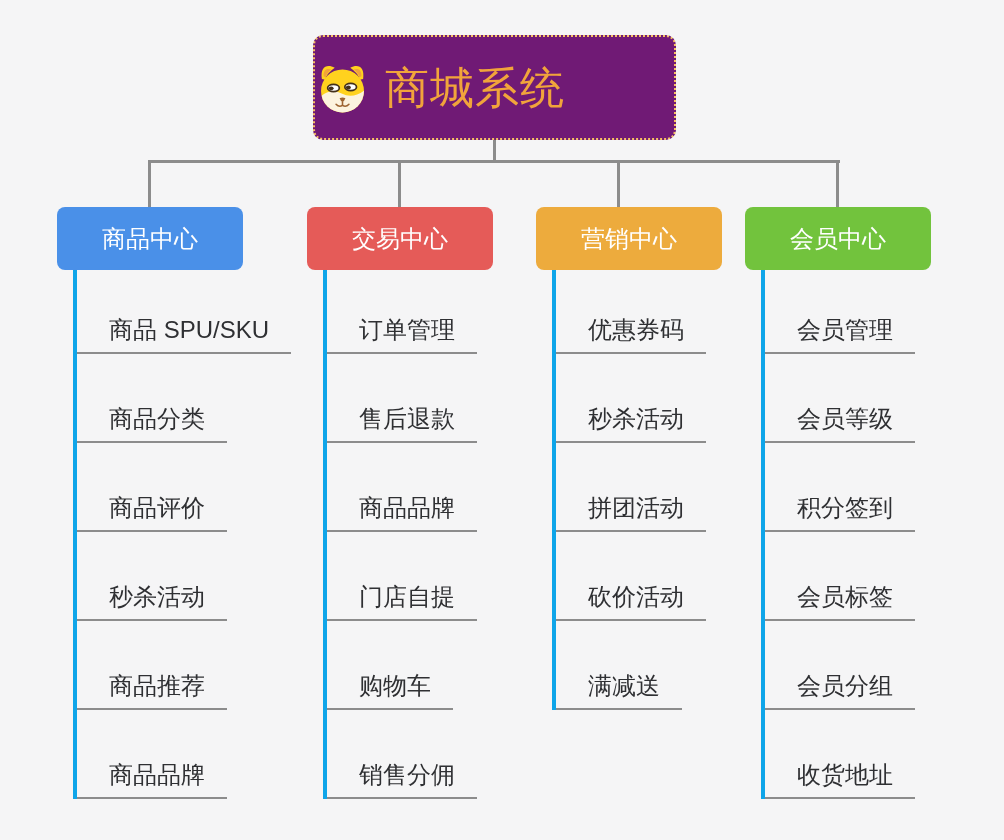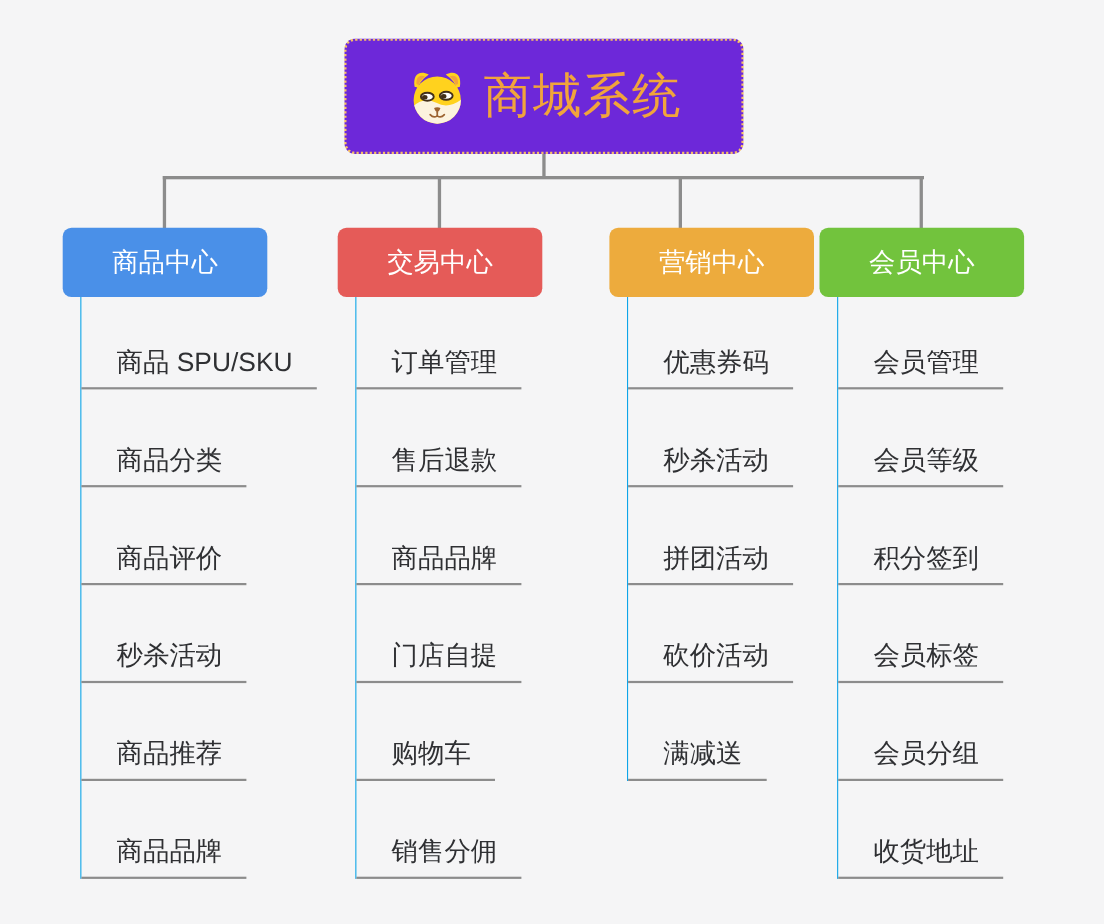--- a/index.html
+++ b/index.html
@@ -8,52 +8,52 @@
     background:#f5f5f6;
     font-family:"Liberation Sans","DejaVu Sans",sans-serif;
     position:relative;
     overflow:hidden;
   }
   #stage { position:absolute; inset:0; }
 
   
   .root-node {
     position:absolute; left:313px; top:35px; width:363px; height:105px;
-    background:#6d28d9; border:2px dotted #f6c163; border-radius:10px;
-    display:flex; align-items:center; justify-content:center; gap:15px;
+    background:#701a75; border:2px dotted #f6c163; border-radius:10px;
+    display:flex; align-items:center; justify-content:flex-start; gap:15px;
     cursor:default;
   }
   .root-title {
     font-size:44px; line-height:1; letter-spacing:1px; color:#f1a43b;
   }
   .doge { width:55px; height:55px; flex:0 0 auto; }
 
   
   .cline { position:absolute; background:#8c8c8c; }
   #root-drop   { left:493px; top:140px; width:3px;  height:21px; }
   #hbar        { left:148px; top:160px; width:692px; height:3px; }
   .drop        { top:160px; width:3px; height:48px; }
   #drop-0 { left:148px; } #drop-1 { left:398px; }
   #drop-2 { left:617px; } #drop-3 { left:836px; }
 
   
   .branch { position:absolute; top:207px; }
   .branch:nth-child(1) { left:57px;  }
   .branch:nth-child(2) { left:307px; }
-  .branch:nth-child(3) { left:554px; }
+  .branch:nth-child(3) { left:536px; }
   .branch:nth-child(4) { left:745px; }
 
   .branch-header {
     width:186px; height:63px; border-radius:8px;
     display:flex; align-items:center; justify-content:center;
     color:#ffffff; font-size:24px; line-height:1; cursor:default;
   }
   .branch-children {
     margin-left:16px;
-    border-left:1px solid #0ea5e9;
+    border-left:4px solid #0ea5e9;
     width:max-content;
     display:flex; flex-direction:column; align-items:flex-start;
   }
   .leaf {
     height:89px; width:fit-content;
     display:flex; align-items:flex-end;
     padding:0 22px 8px 32px;
     border-bottom:2px solid #8c8c8c;
     font-size:24px; line-height:1.15; color:#2f3033;
     white-space:nowrap; cursor:default;

